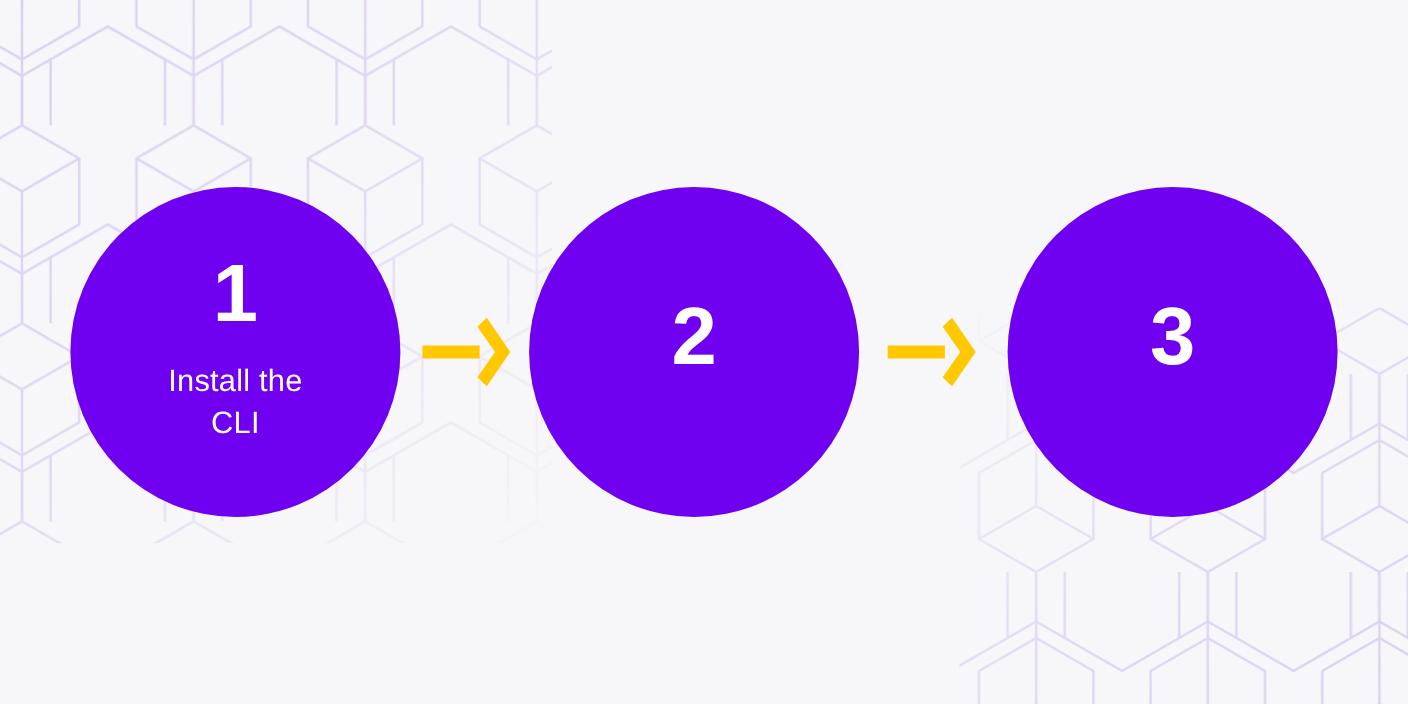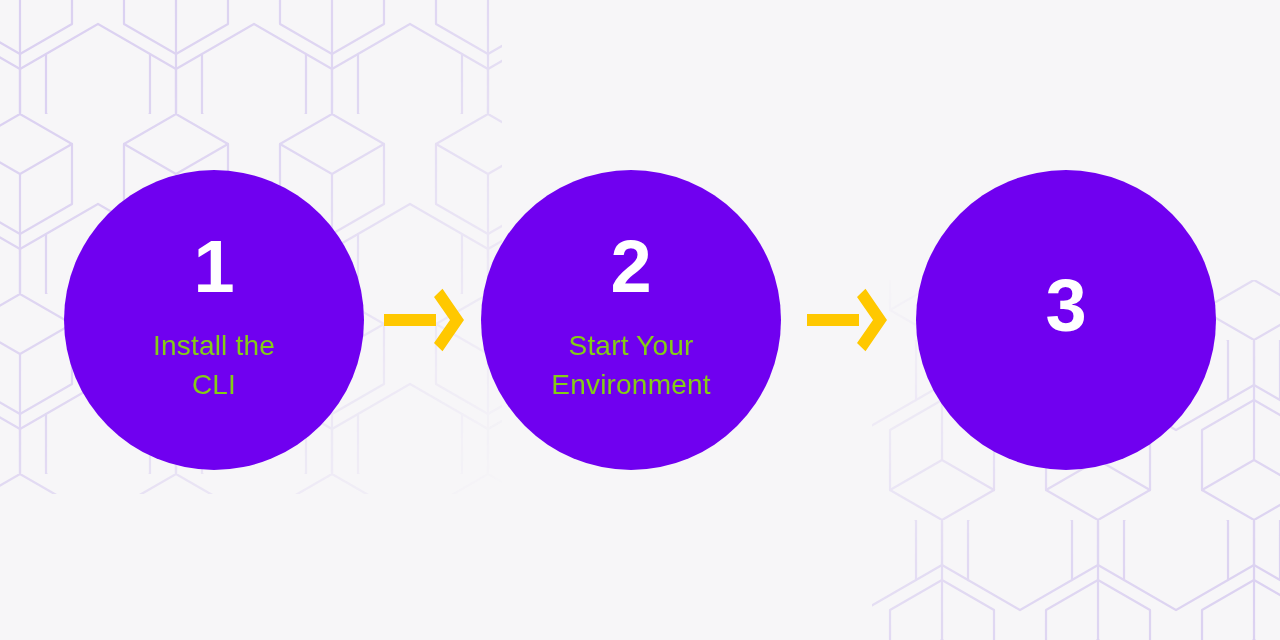--- a/index.html
+++ b/index.html
@@ -65,21 +65,21 @@
   .step-number {
     color: #ffffff;
     font-size: 74px;
     font-weight: bold;
     line-height: 1;
     letter-spacing: 0px;
     margin-bottom: 22px;
     margin-top: -6px;
   }
   .step-label {
-    color: #84cc16;
+    color: #ffffff;
     font-size: 28px;
     font-weight: 300;
     line-height: 39px;
     text-align: center;
     letter-spacing: 0.2px;
     white-space: pre-line;
   }
 
   
   .step-arrow {
@@ -162,22 +162,20 @@
 
     <div class="step-arrow a1">
       <svg width="84" height="64" viewBox="0 0 84 64" aria-hidden="true">
         <path d="M 2 26 L 54 26 L 54 38 L 2 38 Z" fill="#ffc800"></path>
         <path d="M 52 9 L 60.5 0.8 L 82 32 L 60.5 63.2 L 52 55 L 68 32 Z" fill="#ffc800"></path>
       </svg>
     </div>
 
     <div class="step-circle s2">
       <div class="step-number">2</div>
-      <div class="step-label">Start Your
-Environment</div>
     </div>
 
     <div class="step-arrow a2">
       <svg width="84" height="64" viewBox="0 0 84 64" aria-hidden="true">
         <path d="M 2 26 L 54 26 L 54 38 L 2 38 Z" fill="#ffc800"></path>
         <path d="M 52 9 L 60.5 0.8 L 82 32 L 60.5 63.2 L 52 55 L 68 32 Z" fill="#ffc800"></path>
       </svg>
     </div>
 
     <div class="step-circle s3">

